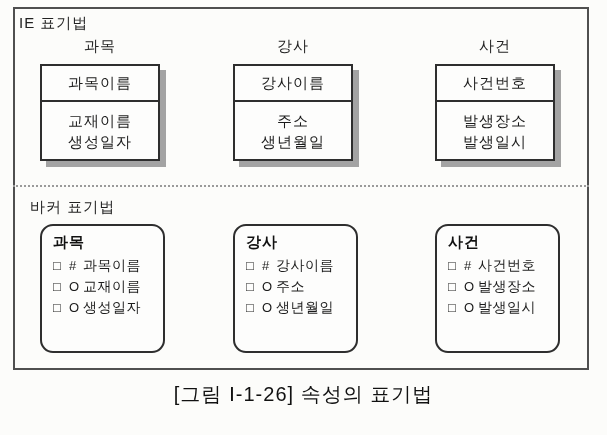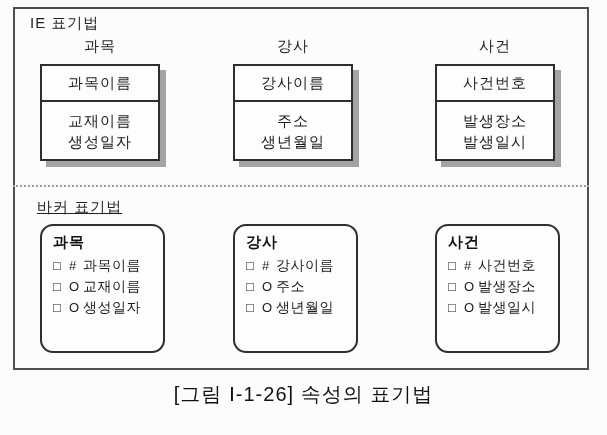--- a/index.html
+++ b/index.html
@@ -18,22 +18,22 @@
     background:#fcfcfa;
     box-sizing:border-box;
   }
   .section-title{
     position:absolute;
     font-size:15px;
     letter-spacing:1px;
     color:#222;
     white-space:nowrap;
   }
-  .ie-title{left:15px;top:5px;}
-  .barker-title{left:22px;top:189px;text-decoration:underline;}
+  .ie-title{left:4px;top:5px;}
+  .barker-title{left:15px;top:189px;}
 
   .ie-entity{position:absolute;top:28px;width:120px;}
   .ie-col-0{left:25px;}
   .ie-col-1{left:218px;}
   .ie-col-2{left:420px;}
   .ie-entity-label{
     text-align:center;font-size:15px;letter-spacing:1px;
     margin-bottom:8px;color:#222;
   }
   .ie-box{

